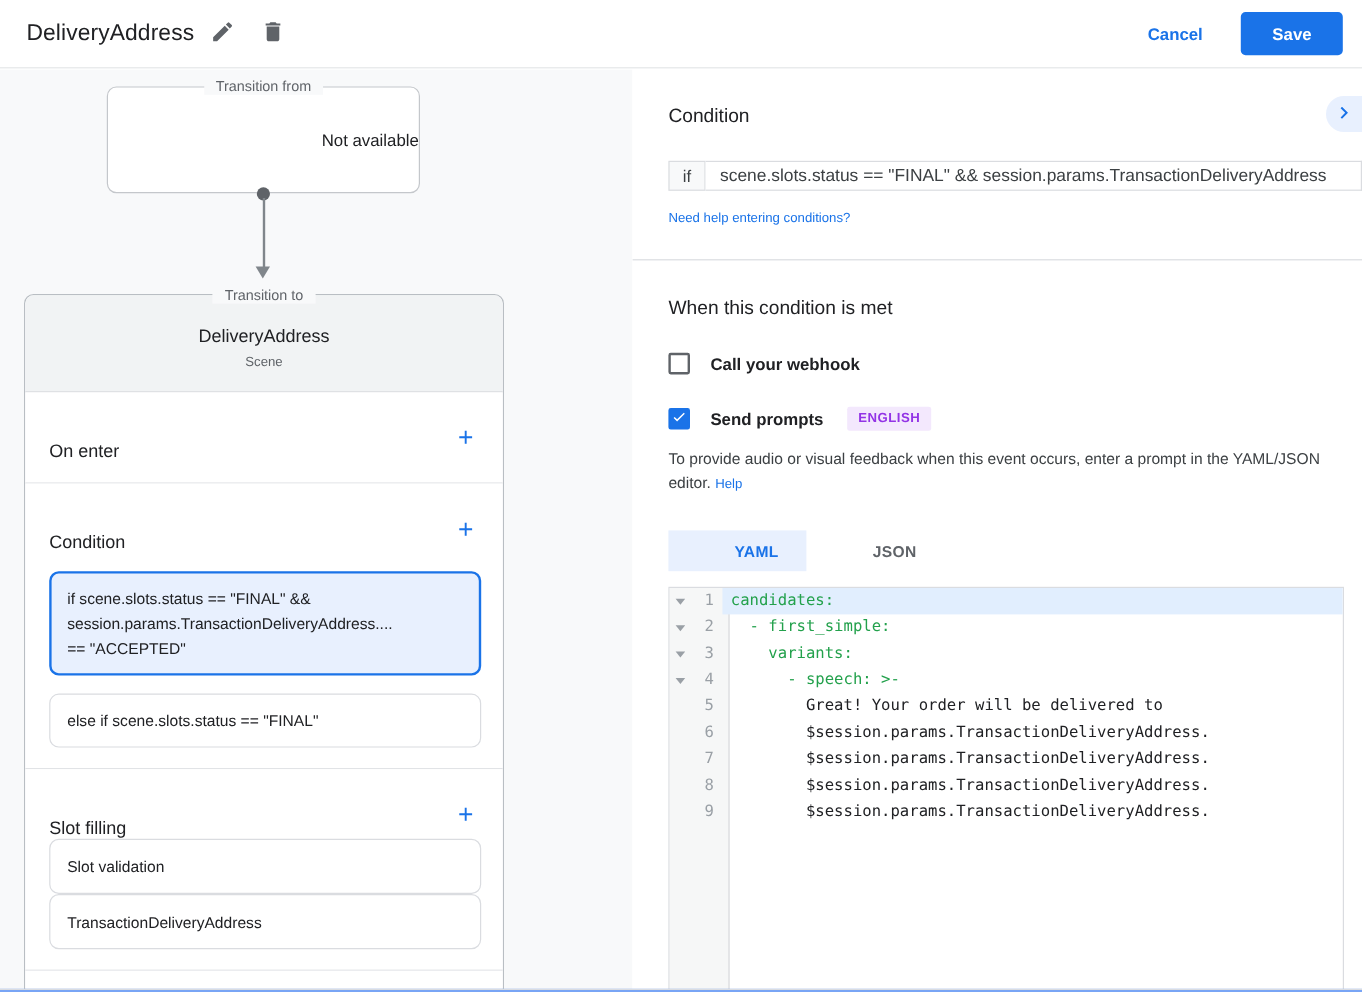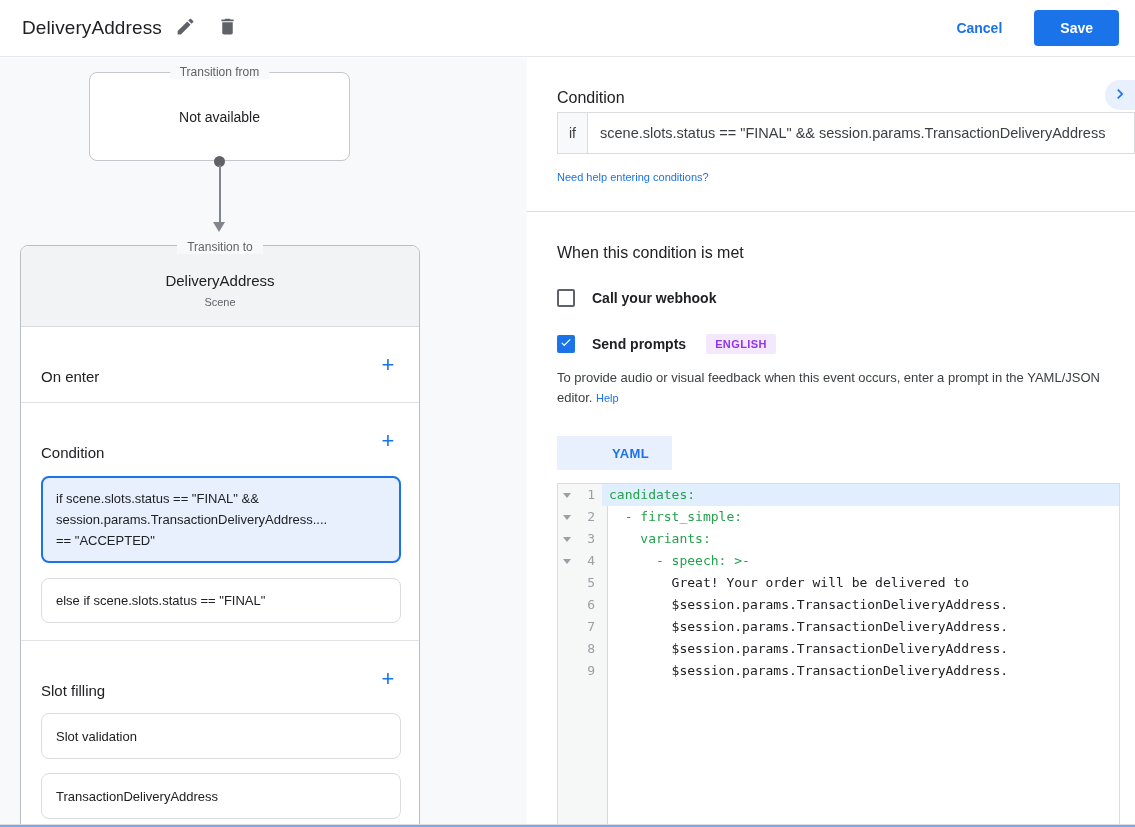--- a/index.html
+++ b/index.html
@@ -17,21 +17,21 @@
   .btn-text { background:none; border:none; color:#1a73e8; font-size:14px; font-weight:600;
     padding:8px 18px; cursor:pointer; font-family:"Liberation Sans",sans-serif; }
   .btn-primary { background:#1a73e8; color:#fff; border:none; border-radius:4px;
     font-size:14px; font-weight:600; padding:10px 26px; margin-left:14px; cursor:pointer;
     font-family:"Liberation Sans",sans-serif; }
 
   
   .flow-panel { position:absolute; top:58px; left:0; width:527px; bottom:0; background:#f8f9fa; }
 
   .tf-box { position:absolute; left:89px; top:14px; width:261px; height:89px; background:#fff;
-    border:1px solid #c4c7cb; border-radius:8px; display:flex; align-items:center; justify-content:center; }
+    border:1px solid #c4c7cb; border-radius:8px; display:flex; align-items:center; justify-content:flex-end; }
   .legend { position:absolute; top:-8px; left:50%; transform:translateX(-50%);
     background:#f8f9fa; padding:0 10px; font-size:12px; color:#5f6368; white-space:nowrap; }
   .tf-value { font-size:14px; color:#202124; }
 
   .connector { position:absolute; left:208px; top:98px; width:24px; height:78px; }
   .connector .dot { position:absolute; left:6px; top:0; width:11px; height:11px;
     border-radius:50%; background:#5f6368; }
   .connector .line { position:absolute; left:10.5px; top:9px; width:2px; height:58px; background:#80868b; }
   .connector .head { position:absolute; left:5px; top:66px; width:0; height:0;
     border-left:6.5px solid transparent; border-right:6.5px solid transparent; border-top:10px solid #80868b; }
@@ -49,34 +49,34 @@
   .sec-row { display:flex; align-items:center; justify-content:space-between; }
   .sec-label { font-size:15px; color:#202124;margin-top:24px; }
   .plus-btn { background:none; border:none; color:#1a73e8; font-size:22px; font-weight:400;
     line-height:20px; cursor:pointer; width:26px; height:26px; }
 
   .cond-card { border:1px solid #dadce0; border-radius:8px; background:#fff;
     padding:11px 14px; font-size:13px; line-height:21px; color:#202124; margin-top:15px; cursor:pointer; }
   .cond-card.selected { background:#e8f0fe; border:2px solid #1a73e8; padding:10px 13px; }
   .slot-card { border:1px solid #dadce0; border-radius:8px; background:#fff; height:46px;
     display:flex; align-items:center; padding:0 14px; font-size:13px; color:#202124;
-    margin-top:14px; cursor:pointer; }
+    cursor:pointer; }
 
   
   .detail-panel { position:absolute; top:58px; left:527px; right:0; bottom:0; background:#fff;
     padding-left:30px; overflow:hidden; }
 
   .cond-head { position:relative; margin-top:31px; }
   .cond-title, .when-title { font-size:16px; font-weight:400; color:#202124; }
   .chevron-pill { position:absolute; right:0; top:-9px; width:30px; height:30px;
     background:#e8f0fe; border:none; border-radius:15px 0 0 15px; cursor:pointer;
     display:flex; align-items:center; padding-left:5px; }
   .chevron-pill svg { fill:#1a73e8; }
 
-  .if-row { display:flex; margin-top:5px; height:42px; }
+  .if-row { display:flex; margin-top:27px; height:25px; }
   .if-label { width:31px; background:#f8f9fa; border:1px solid #dadce0; display:flex;
     align-items:center; justify-content:center; font-size:14px; color:#3c4043; flex:none; }
   .if-input { flex:1; border:1px solid #dadce0; border-left:none; padding:0 12px;
     font-size:14.5px; color:#3c4043; font-family:"Liberation Sans",sans-serif; outline:none;
     white-space:nowrap; overflow:hidden; min-width:0; }
   .link { color:#1a73e8; font-size:11px; text-decoration:none; cursor:pointer; }
   .help-cond { display:inline-block; margin-top:17px; }
 
   .divider { height:1px; background:#dadce0; margin:26px 0 0 -30px; }
 
@@ -239,20 +239,21 @@
       </span>
     </div>
     <span class="check-label">Send prompts</span>
     <span class="lang-badge">ENGLISH</span>
   </div>
 
   <p class="feedback"><span>To provide audio or visual feedback when this event occurs, enter a prompt in the YAML/JSON editor. </span><a class="link">Help</a></p>
 
   <div class="tabs">
     <button class="tab active">YAML</button>
+    <button class="tab">JSON</button>
   </div>
 
   <div class="editor">
     <div class="gutter-bg"></div>
 
     <div class="erow hl key">
       <span class="fold">
           <span class="tri"></span>
         </span>
       <span class="lnum">1</span>

